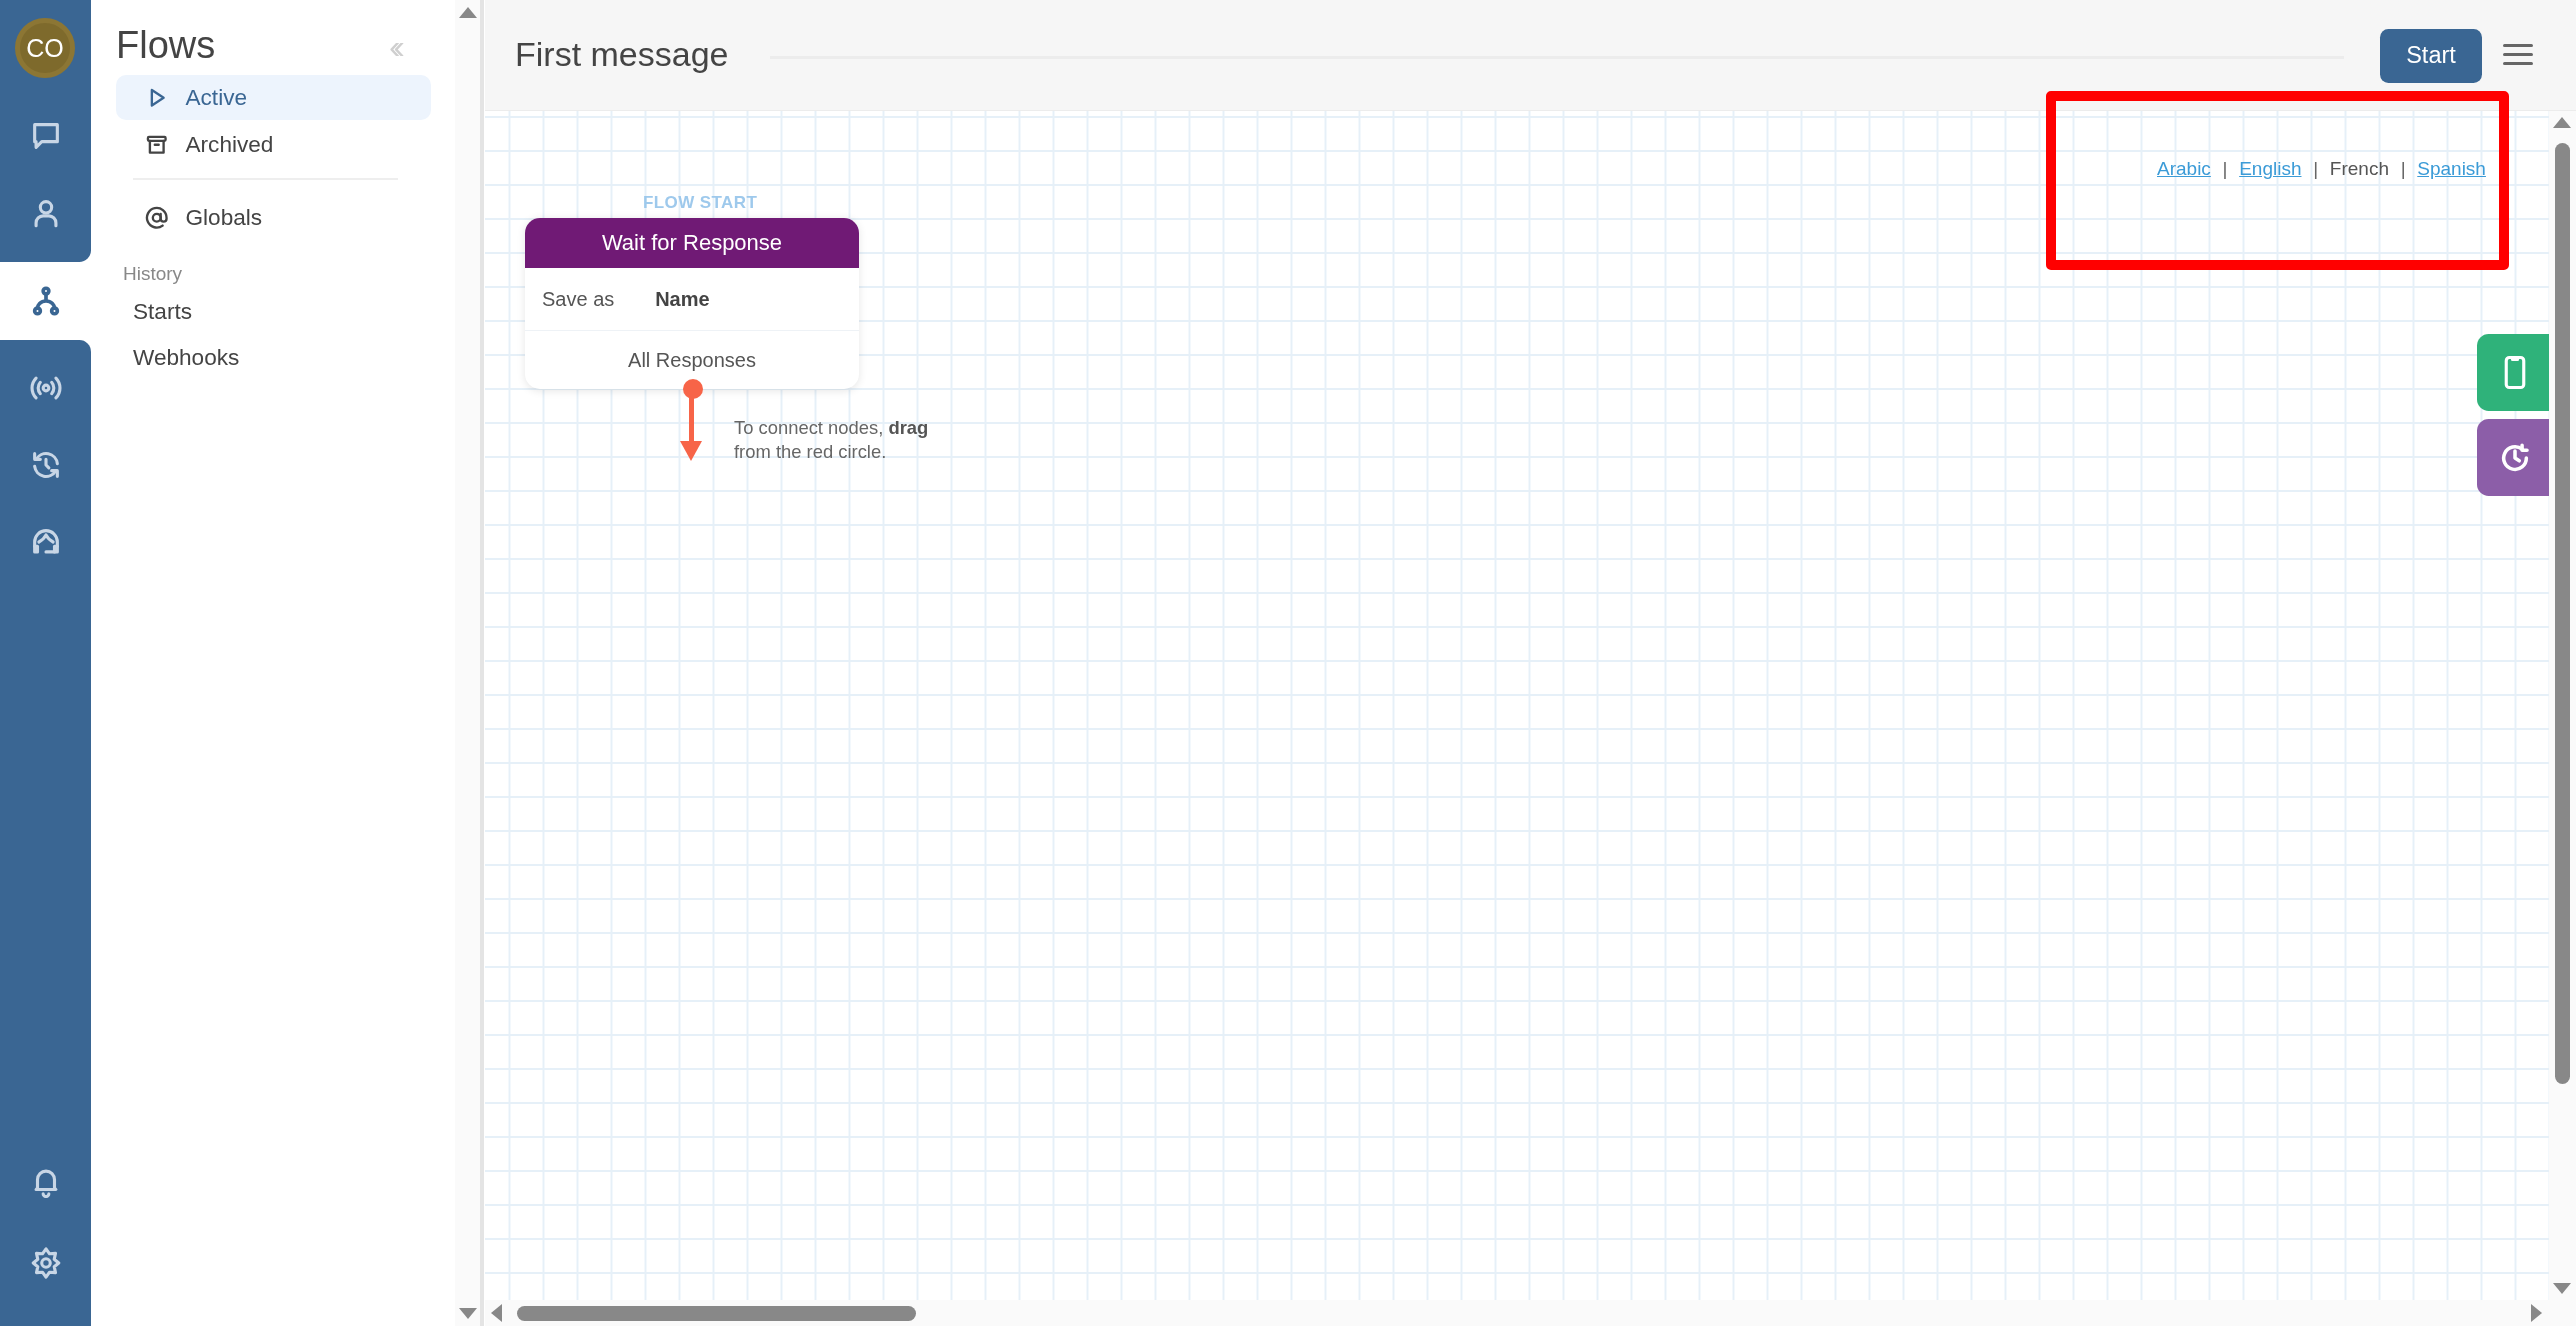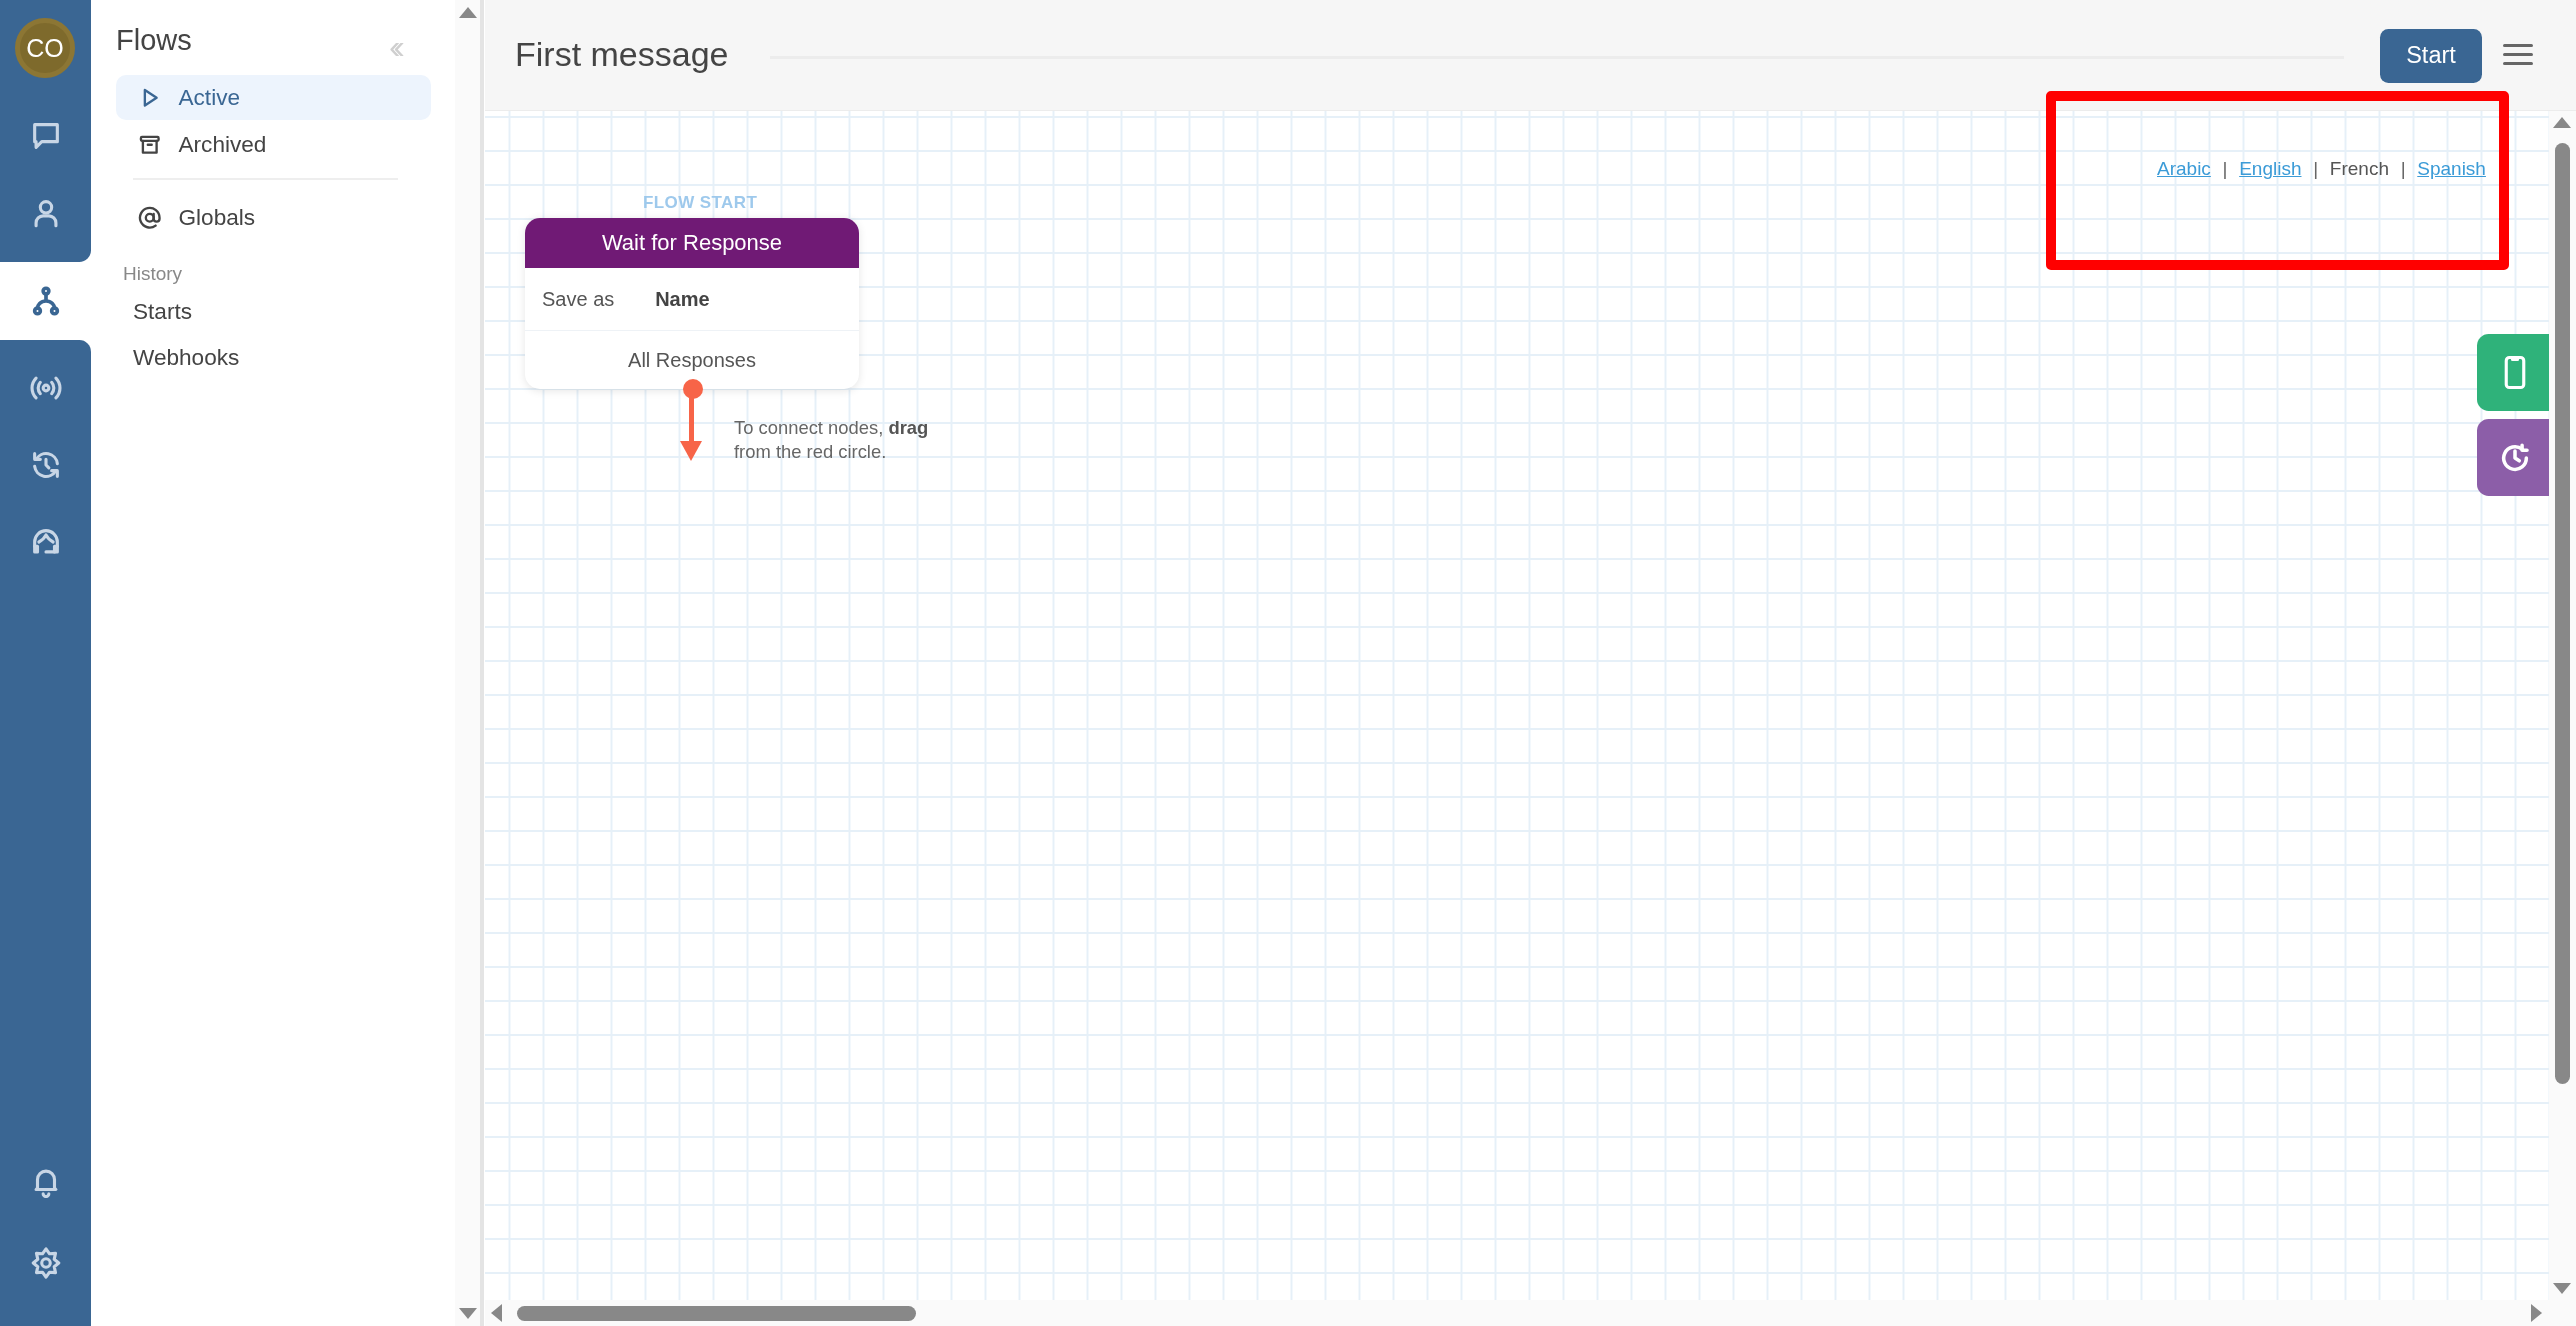--- a/index.html
+++ b/index.html
@@ -14,23 +14,23 @@
   .rail-bottom { top: 340px; bottom: 0; border-top-right-radius: 11.7px; }
   .rail-item { position: absolute; left: 0; width: 91px; height: 77px; display: flex; align-items: center; justify-content: center; cursor: pointer; }
   .rail-item svg { width: 34px; height: 34px; fill: none; stroke: #c8d6e6; stroke-width: 2.2; stroke-linecap: round; stroke-linejoin: round; }
   .rail-item.active svg { stroke: #3a6693; stroke-width: 2.6; }
   .avatar { position: absolute; left: 15px; top: 18.4px; width: 60px; height: 60px; border-radius: 50%;
     background: #7e6a2c; border: 5px solid #8c7634; display: flex; align-items: center; justify-content: center;
     color: #fff; font-size: 25px; }
 
   
   .panel { position: absolute; left: 91px; top: 0; width: 365px; height: 1327px; background: #fff; }
-  .panel-title { position: absolute; left: 25px; top: 23.5px; font-size: 29px; color: #444; }
+  .panel-title { position: absolute; left: 25px; top: 23.5px; font-size: 38px; color: #444; }
   .collapse { position: absolute; left: 298px; top: 27px; font-size: 34px; color: #cfcfcf; letter-spacing: -6.7px; cursor: pointer; }
-  .nav-item { position: absolute; left: 25px; width: 315px; height: 45px; border-radius: 10px; display: flex; align-items: center; padding-left: 22px; cursor: pointer; font-size: 22.6px; color: #444; }
+  .nav-item { position: absolute; left: 25px; width: 315px; height: 45px; border-radius: 10px; display: flex; align-items: center; padding-left: 29px; cursor: pointer; font-size: 22.6px; color: #444; }
   .nav-item.active { background: #edf4fd; color: #3a6693; }
   .nav-item .ic { width: 23.5px; height: 23.5px; margin-right: 17px; display: inline-flex; }
   .nav-item .ic svg { width: 23.5px; height: 23.5px; fill: none; stroke: currentColor; stroke-width: 2.4; stroke-linejoin: round; stroke-linecap: round; }
   .panel-divider { position: absolute; left: 42px; top: 178px; width: 265px; height: 1.7px; background: #eeeeee; }
   .section-label { position: absolute; left: 32px; top: 263px; font-size: 19px; color: #888; }
   .sub-item { position: absolute; left: 42px; font-size: 22.6px; color: #444; cursor: pointer; }
 
   .panel-scroll { position: absolute; left: 455px; top: 0; width: 25px; height: 1327px; background: #fafafa; }
   .tri-up { position: absolute; left: 459px; top: 6.7px; width: 0; height: 0; border-left: 9.2px solid transparent; border-right: 9.2px solid transparent; border-bottom: 11.7px solid #888; }
   .tri-down { position: absolute; width: 0; height: 0; border-left: 9.2px solid transparent; border-right: 9.2px solid transparent; border-top: 11.7px solid #888; }

